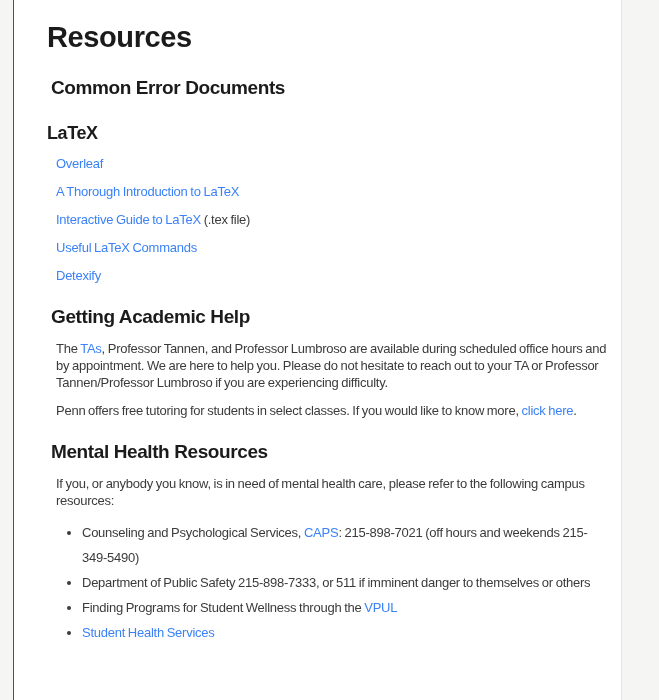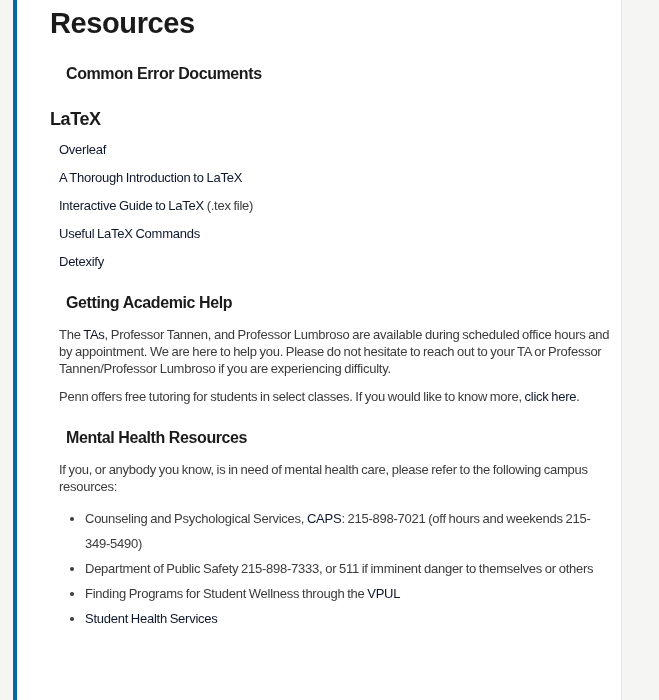--- a/index.html
+++ b/index.html
@@ -16,52 +16,52 @@
     overflow: hidden;
   }
   .card {
     position: absolute;
     left: 13px;
     top: 0;
     width: 609px;
     height: 700px;
     box-sizing: border-box;
     background: #ffffff;
-    border-left: 4px solid #0369a1;
+    border-left: 1px solid #0369a1;
     border-right: 1px solid #e4e4e3;
-    padding: 6px 9px 0 33px;
+    padding: 20px 9px 0 33px;
     overflow: hidden;
   }
   h1, h2, h3 {
     color: #1b1b1b;
     font-weight: 700;
     letter-spacing: -0.4px;
   }
   h1 {
     font-size: 29px;
     line-height: 34px;
     margin: 0 0 22px 0;
   }
   h2 {
-    font-size: 16px;
+    font-size: 19px;
     line-height: 24px;
-    margin: 21px 0 0 16px;
+    margin: 21px 0 0 4px;
   }
   h3 {
     font-size: 18px;
     line-height: 22px;
     margin: 22px 0 0 0;
   }
   p {
     margin: 11px 0 11px 9px;
     word-spacing: -0.6px;
   }
   p.tight { }
   a {
-    color: #0f172a;
+    color: #3b82f6;
     text-decoration: none;
     cursor: pointer;
   }
   ul.resource-list {
     margin: 11px 0 0 9px;
     padding: 0 0 0 26px;
     list-style: disc;
   }
   ul.resource-list li {
     line-height: 25px;

